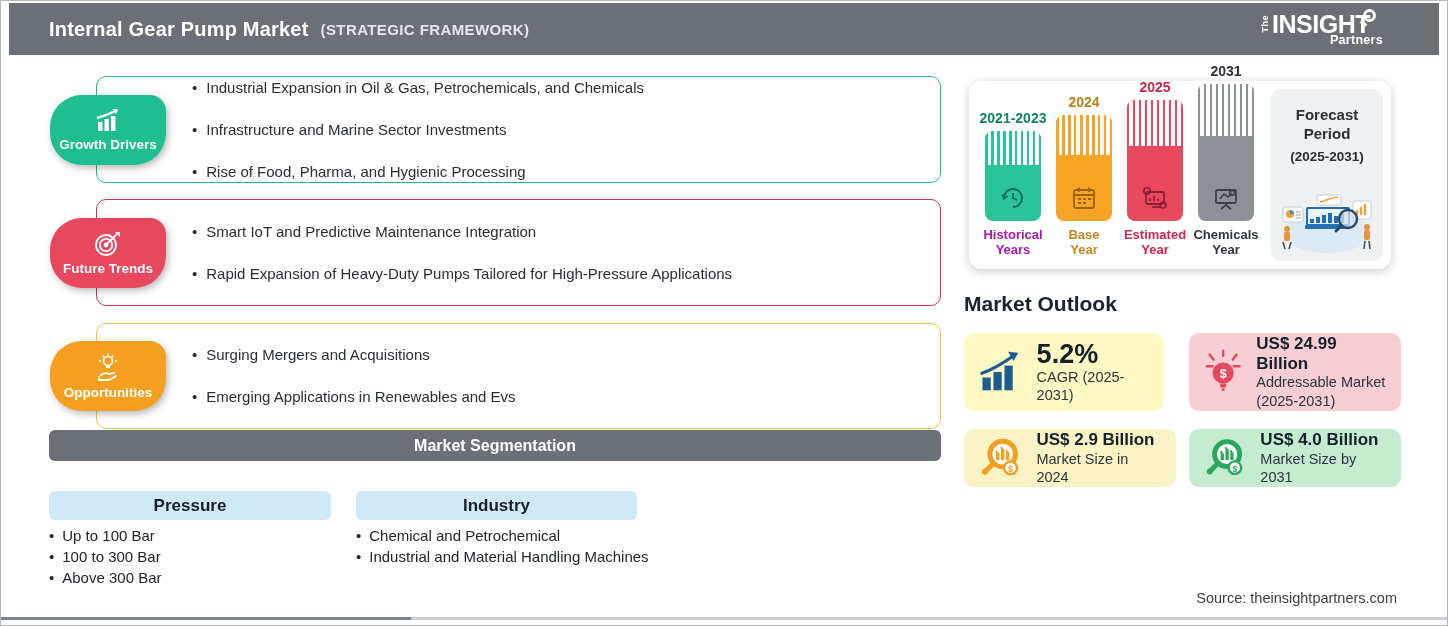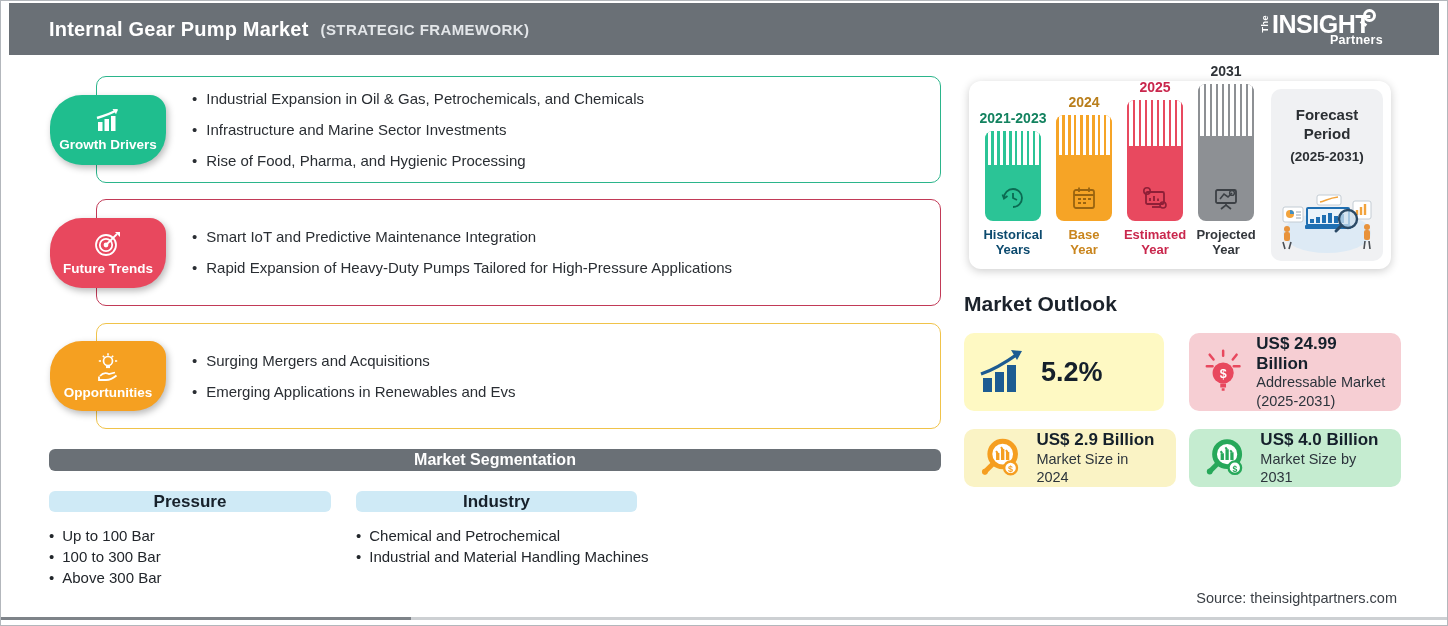--- a/index.html
+++ b/index.html
@@ -23,36 +23,36 @@
   .logo-circle::after { content:""; position:absolute; width:7px; height:3px; background:#fff;
                         left:-6px; top:10px; transform:rotate(35deg); }
   .logo-sub { font-size:12.5px; font-weight:bold; margin-top:-4px; letter-spacing:.3px; }
 
   
   .fw-box { position:absolute; left:95px; width:845px; border-radius:10px; background:#fff; }
   .fw-box.gd { top:75px;  height:107px; border:1.6px solid #2bb58b; }
   .fw-box.ft { top:198px; height:107px; border:1.6px solid #c23a57; }
   .fw-box.op { top:322px; height:106px; border:1.6px solid #f0c34a; }
   .fw-items { position:absolute; inset:0; padding-left:95px; display:flex; flex-direction:column;
-              justify-content:center; gap:13px; }
+              justify-content:center; gap:24px; }
   .fw-item { font-size:15px; color:#2a2e33; line-height:1.2; }
   .fw-item::before { content:"•"; margin-right:9px; color:#2a2e33; font-size:15px; }
   .pill { position:absolute; left:-47px; top:50%; transform:translateY(-50%); width:116px; height:70px;
           border-radius:32px 16px 32px 32px; display:flex; flex-direction:column; align-items:center;
           justify-content:center; gap:3px; box-shadow:2px 3px 7px rgba(0,0,0,.28); color:#fff; }
   .pill.gd { background:#1fbe8e; }
   .pill.ft { background:#e8485e; }
   .pill.op { background:#f5a021; }
   .pill-label { font-size:13.5px; font-weight:bold; }
 
   
-  .seg-bar { position:absolute; left:48px; top:448px; width:892px; height:22px; background:#6a7076;
+  .seg-bar { position:absolute; left:48px; top:429px; width:892px; height:31px; background:#6a7076;
              border-radius:6px; display:flex; align-items:center; justify-content:center;
              color:#fff; font-size:16px; font-weight:bold; }
-  .seg-header { position:absolute; top:490px; height:21px; background:#cfeaf6; border-radius:6px;
+  .seg-header { position:absolute; top:490px; height:29px; background:#cfeaf6; border-radius:6px;
                 display:flex; align-items:center; justify-content:center; font-size:17px;
                 font-weight:bold; color:#17212b; }
   .seg-header.pressure { left:48px; width:282px; }
   .seg-header.industry { left:355px; width:281px; }
   .seg-list { position:absolute; top:524px; }
   .seg-list.pressure { left:48px; width:290px; }
   .seg-list.industry { left:355px; width:330px; }
   .seg-item { font-size:15px; color:#22262b; line-height:21px; }
   .seg-item::before { content:"•"; margin-right:8px; color:#22262b; }
 
@@ -183,21 +183,21 @@
     <div class="tl-bars">
       <div class="tl-col">
         <div class="tl-year" style="color:#13825f">2021-2023</div>
         <div class="tl-bar" style="--c:#2bc496; background:#2bc496; height:90px;">
           <svg width="28" height="28" viewBox="0 0 28 28">
             <path d="M5 14 A9 9 0 1 1 14 23" stroke="#0b6b52" stroke-width="1.8" fill="none"></path>
             <path d="M3.5 10.5 L5 14.5 L8.5 12" stroke="#0b6b52" stroke-width="1.8" fill="none"></path>
             <path d="M14 9 V14 L18 16" stroke="#0b6b52" stroke-width="1.8" fill="none"></path>
           </svg>
         </div>
-        <div class="tl-name" style="color:#0c4a6e">Historical Years</div>
+        <div class="tl-name" style="color:#a21caf">Historical Years</div>
       </div>
       <div class="tl-col">
         <div class="tl-year" style="color:#b97e1b">2024</div>
         <div class="tl-bar" style="--c:#f6a426; background:#f6a426; height:106px;">
           <svg width="28" height="28" viewBox="0 0 28 28">
             <rect x="4" y="6" width="20" height="18" rx="2" stroke="#9a6410" stroke-width="1.8" fill="none"></rect>
             <path d="M9 3.5 V8 M19 3.5 V8 M4 11 H24" stroke="#9a6410" stroke-width="1.8"></path>
             <path d="M8 15 H11 M13 15 H16 M18 15 H21 M8 19 H11 M13 19 H16" stroke="#9a6410" stroke-width="1.8"></path>
           </svg>
         </div>
@@ -219,21 +219,21 @@
       <div class="tl-col">
         <div class="tl-year" style="color:#2f3338">2031</div>
         <div class="tl-bar" style="--c:#8d9094; background:#8d9094; height:137px;">
           <svg width="30" height="28" viewBox="0 0 30 28">
             <rect x="5" y="6" width="20" height="13" rx="1.5" stroke="#3c4045" stroke-width="1.8" fill="none"></rect>
             <path d="M9 15 L13 10 L17 13 L21 9" stroke="#3c4045" stroke-width="1.6" fill="none"></path>
             <circle cx="21" cy="9" r="2.4" stroke="#3c4045" stroke-width="1.4" fill="none"></circle>
             <path d="M15 19 V22 M10 25 L15 21 L20 25" stroke="#3c4045" stroke-width="1.7" fill="none"></path>
           </svg>
         </div>
-        <div class="tl-name" style="color:#33373c">Projected Year</div>
+        <div class="tl-name" style="color:#33373c">Chemicals Year</div>
       </div>
     </div>
 
     <div class="forecast">
       <div class="forecast-line">Forecast</div>
       <div class="forecast-line">Period</div>
       <div class="forecast-range">(2025-2031)</div>
       <svg class="forecast-illustration" width="104" height="66" viewBox="0 0 104 66">
         <ellipse cx="52" cy="44" rx="44" ry="20" fill="#ddeaf5"></ellipse>
         <rect x="30" y="36" width="46" height="4" rx="1" fill="#1f6fb2"></rect>
@@ -270,20 +270,21 @@
   <div class="card c1">
     <svg width="52" height="48" viewBox="0 0 52 48">
       <rect x="6" y="30" width="9" height="14" fill="#1d5c92"></rect>
       <rect x="18" y="24" width="9" height="20" fill="#1d5c92"></rect>
       <rect x="30" y="17" width="9" height="27" fill="#1d5c92"></rect>
       <path d="M4 26 C16 22 28 15 42 5" stroke="#1d5c92" stroke-width="3.4" fill="none"></path>
       <path d="M34 2 L45 3 L40 12 Z" fill="#1d5c92"></path>
     </svg>
     <div>
       <div class="card-value-big">5.2%</div>
+      <div class="card-label">CAGR (2025-2031)</div>
     </div>
   </div>
 
   <div class="card c2">
     <svg width="44" height="52" viewBox="0 0 44 52">
       <path d="M22 4 V9 M8 8 L12 13 M36 8 L32 13 M5 20 H11 M39 20 H33" stroke="#e8485e" stroke-width="2.6" stroke-linecap="round"></path>
       <circle cx="22" cy="27" r="11" fill="#e8485e"></circle>
       <path d="M19 38 h6 v4 h-6 z M20.5 43 h3 v2.5 h-3 z" fill="#e8485e"></path>
       <text x="22" y="32" font-size="13" font-weight="bold" fill="#fff" text-anchor="middle" font-family="Liberation Sans, sans-serif">$</text>
     </svg>

